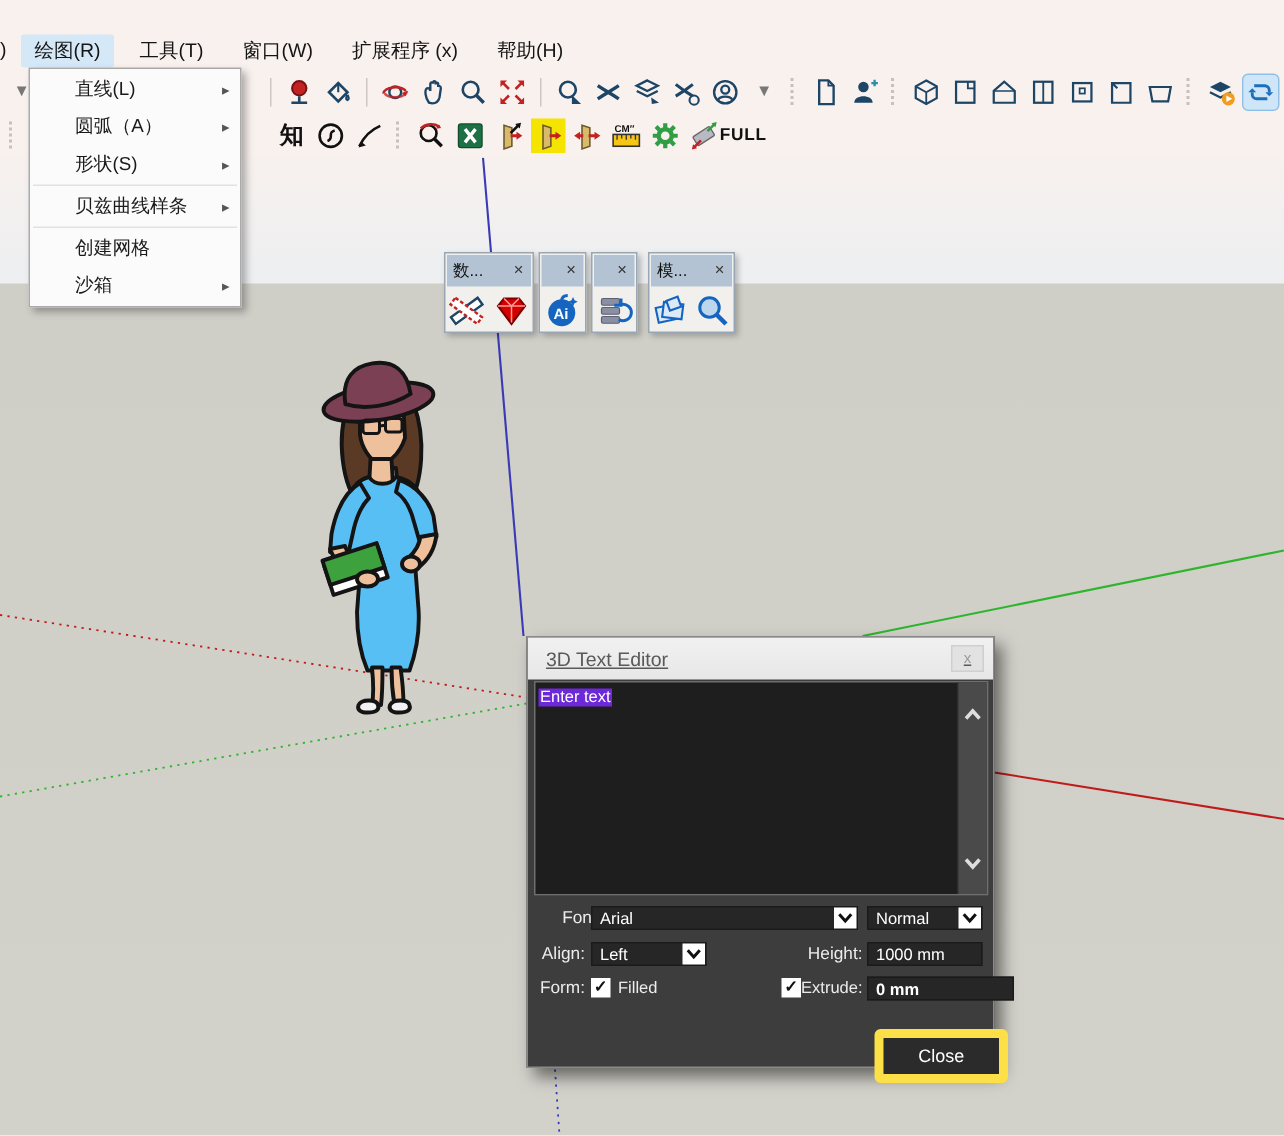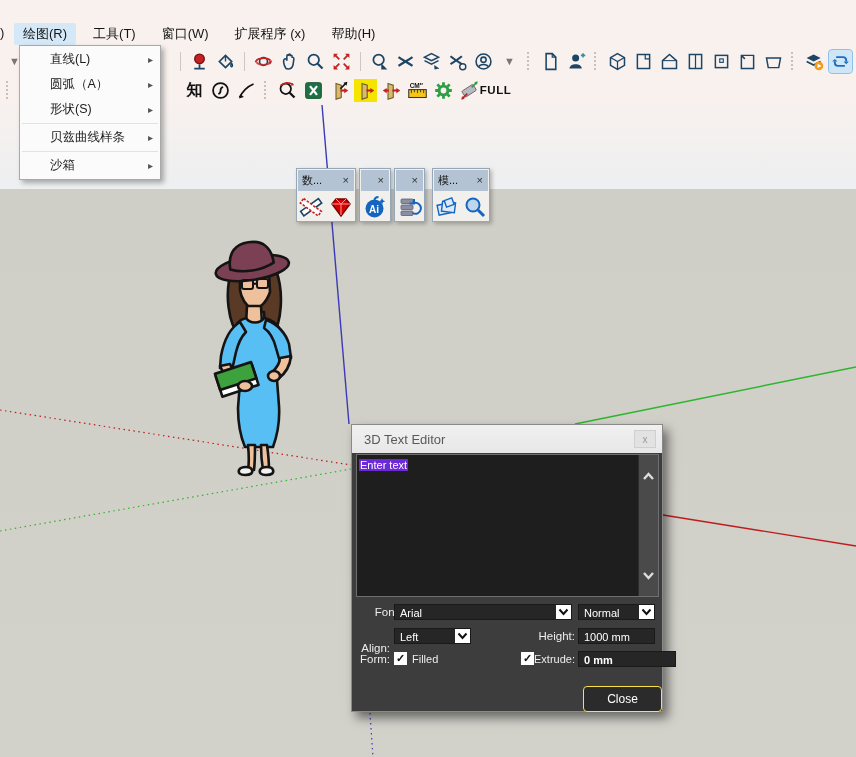--- a/index.html
+++ b/index.html
@@ -41,36 +41,36 @@
   .dmenu{position:absolute;left:19px;top:45px;width:140px;background:#fbfbfb;border:1px solid #a9a9a9;
          box-shadow:3px 3px 5px rgba(0,0,0,.3);z-index:40;padding:1px 0;font-size:12.5px;color:#1a1a1a;}
   .mitem{height:25px;display:flex;align-items:center;padding:0 8px 0 30px;position:relative;white-space:nowrap;}
   .mitem.active{background:#e2effb;}
   .mitem .sub{position:absolute;right:7px;color:#555;font-size:10px;}
   .msep{height:1px;background:#e2e2e2;margin:1px 2px;}
   
   .dlg{position:absolute;left:351px;top:424px;width:312px;height:288px;background:#3d3d3d;border:1px solid #8a8a8a;
        box-shadow:5px 6px 10px rgba(0,0,0,.5);z-index:30;box-sizing:border-box;}
   .dlg-title{height:28px;background:linear-gradient(#f1f1f1,#e7e7e7);display:flex;align-items:center;
-             padding:0 6px 0 12px;font-size:13px;color:#595959;}
+             padding:0 6px 0 12px;font-size:13px;color:#595959;text-decoration:underline;}
   .dlg-title .t{flex:1;}
   .dlg-x{width:20px;height:16px;background:#e2e2e2;border:1px solid #cfcfcf;color:#9a9a9a;font-size:10px;
          display:flex;align-items:center;justify-content:center;}
   .dlg-text{position:absolute;left:4px;top:29px;width:303px;height:143px;background:#1e1e1e;border:1px solid #6e6e6e;box-sizing:border-box;}
   .sel{display:inline-block;margin:3px 0 0 2px;background:#6d28d9;color:#fff;font-size:11px;padding:0 1px;}
   .sbar{position:absolute;right:0;top:0;width:19px;height:100%;background:#4a4a4a;border-left:1px solid #2e2e2e;}
   .sarrow{position:absolute;left:0;width:19px;height:22px;display:flex;align-items:center;justify-content:center;}
   .lab{position:absolute;text-align:right;font-size:11.5px;color:#ececec;line-height:16px;}
   .fld{position:absolute;height:16px;background:#262626;color:#fff;font-size:11px;line-height:16px;
        padding-left:5px;box-sizing:border-box;border:1px solid #1a1a1a;}
   .chev{position:absolute;width:15px;height:14px;background:#fff;display:flex;align-items:center;justify-content:center;}
   .cbx{position:absolute;width:13px;height:13px;background:#fff;color:#111;font-size:11px;font-weight:bold;
        display:flex;align-items:center;justify-content:center;line-height:13px;}
   .ctext{position:absolute;font-size:11px;color:#ececec;line-height:16px;}
-  .dlg-close{position:absolute;left:231px;top:261px;width:77px;height:24px;background:#2b2b2b;border:1px solid #fde047;
+  .dlg-close{position:absolute;left:231px;top:261px;width:77px;height:24px;background:#2b2b2b;border:6px solid #fde047;
              border-radius:4px;color:#fff;font-size:12px;display:flex;align-items:center;justify-content:center;}
 </style>
 </head>
 <body>
 
 <div class="viewport">
   <div class="sky"></div>
   <div class="ground"></div>
 
   <svg class="axes" width="856" height="652">
@@ -473,20 +473,23 @@
       <span>形状(S)</span>
       <span class="sub">▸</span>
     </div>
     <div class="msep"></div>
     <div class="mitem">
       <span>贝兹曲线样条</span>
       <span class="sub">▸</span>
     </div>
     <div class="msep"></div>
     <div class="mitem">
+      <span>创建网格</span>
+    </div>
+    <div class="mitem">
       <span>沙箱</span>
       <span class="sub">▸</span>
     </div>
   </div>
 
 <div class="dlg">
   <div class="dlg-title">
     <span class="t">3D Text Editor</span>
     <span class="dlg-x">x</span>
   </div>
@@ -517,21 +520,21 @@
   </div>
   <div class="fld" style="left:226px;top:179px;width:77px;">
     <span>Normal</span>
   </div>
   <div class="chev" style="left:287px;top:180px;">
     <svg width="11" height="8">
         <polyline points="1.5,1.5 5.5,6 9.5,1.5" fill="none" stroke="#111" stroke-width="2"></polyline>
       </svg>
   </div>
 
-  <span class="lab" style="left:0;top:215px;width:38px;">Align:</span>
+  <span class="lab" style="left:0;top:203px;width:38px;">Align:</span>
   <div class="fld" style="left:42px;top:203px;width:77px;">
     <span>Left</span>
   </div>
   <div class="chev" style="left:103px;top:204px;">
     <svg width="11" height="8">
         <polyline points="1.5,1.5 5.5,6 9.5,1.5" fill="none" stroke="#111" stroke-width="2"></polyline>
       </svg>
   </div>
   <span class="lab" style="left:140px;top:203px;width:83px;">Height:</span>
   <div class="fld" style="left:226px;top:203px;width:77px;">

